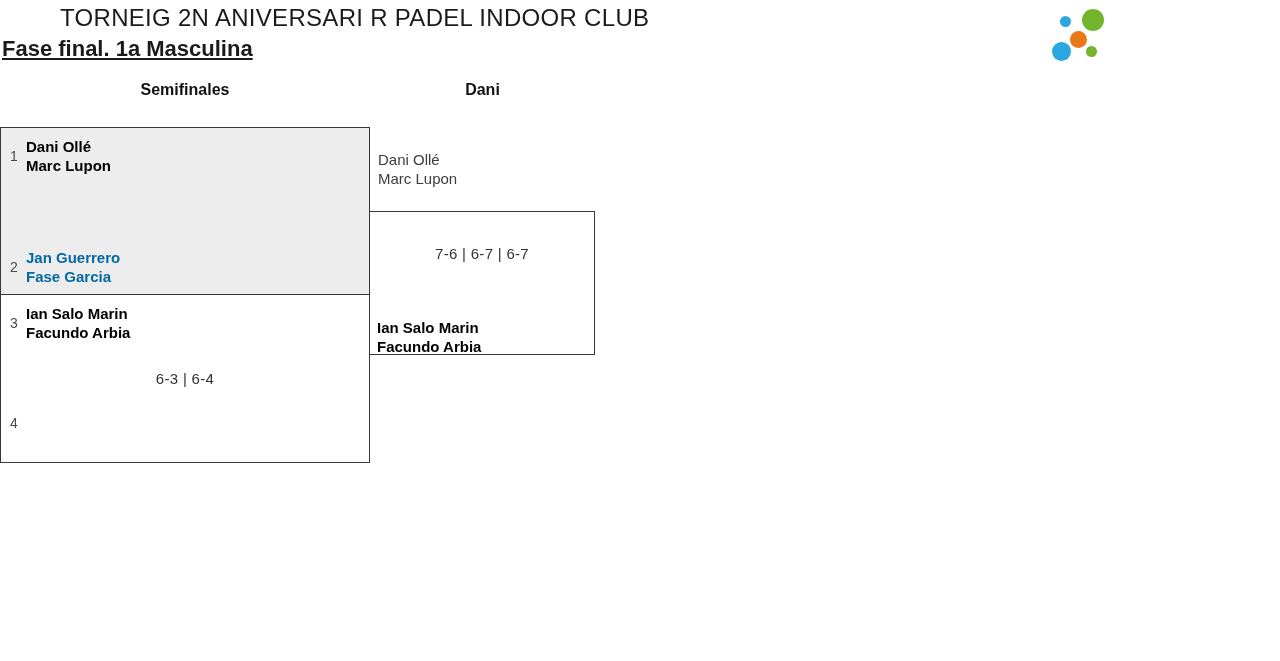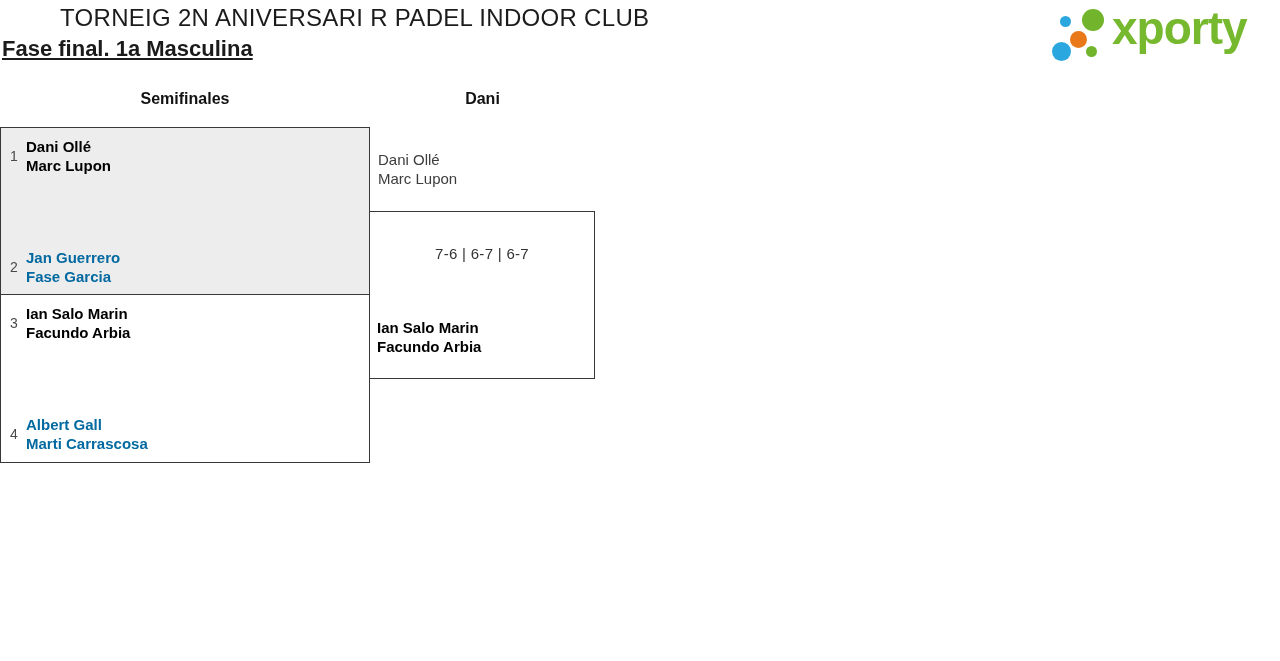--- a/index.html
+++ b/index.html
@@ -28,33 +28,33 @@
   .dot-orange      { left:22px; top:27px; width:17px; height:17px; background:#e87818; }
   .dot-blue-big    { left:4px;  top:38px; width:19px; height:19px; background:#2aa7df; }
   .dot-green-small { left:38px; top:42px; width:11px; height:11px; background:#72b52c; }
   .logo-wordmark {
     position:absolute; left:64px; top:-3px;
     font-size:46px; font-weight:700; letter-spacing:-1px; color:#76b82e;
   }
 
   
   .round-label {
-    position:absolute; top:90px; font-size:16px; font-weight:700; color:#111;
+    position:absolute; top:81px; font-size:16px; font-weight:700; color:#111;
     text-align:center;
   }
   .round-label.semis { left:0; width:370px; }
   .round-label.final { left:370px; width:225px; }
 
   
   .match {
     position:absolute; border:1px solid #383838; background:#ffffff;
   }
   .match.sf1   { left:0;     top:127px; width:370px; height:168px; background:#ededed; }
   .match.sf2   { left:0;     top:294px; width:370px; height:169px; }
-  .match.final { left:369px; top:211px; width:226px; height:168px; }
+  .match.final { left:369px; top:211px; width:226px; height:144px; }
 
   .team-row {
     position:absolute; display:flex; align-items:center; gap:5px;
   }
   .team-row.top    { left:6px; top:9px; }
   .team-row.bottom { left:6px; top:120px; }
   .match.final .score      { top:33px; }
   .match.final .team-row.bottom { left:7px; top:106px; }
 
   .seed {
@@ -82,21 +82,20 @@
 
 <div class="page-title">TORNEIG 2N ANIVERSARI R PADEL INDOOR CLUB</div>
 <div class="page-subtitle">Fase final. 1a Masculina</div>
 
 <div class="logo">
   <span class="dot dot-blue-small"></span>
   <span class="dot dot-green-big"></span>
   <span class="dot dot-orange"></span>
   <span class="dot dot-blue-big"></span>
   <span class="dot dot-green-small"></span>
-  <span class="logo-wordmark">xporty</span>
 </div>
 
 <div class="round-label semis">Semifinales</div>
 <div class="round-label final">Dani</div>
 
 <div class="match sf1">
   <div class="team-row top">
     <span class="seed">1</span>
     <div class="team winner">
       <div class="line">Dani Ollé</div>
@@ -113,26 +112,23 @@
 </div>
 
 <div class="match sf2">
   <div class="team-row top">
     <span class="seed">3</span>
     <div class="team winner">
       <div class="line">Ian Salo Marin</div>
       <div class="line">Facundo Arbia</div>
     </div>
   </div>
+  <div class="score">6-3 | 6-4</div>
   <div class="team-row bottom">
     <span class="seed">4</span>
-    <div class="team loser">
-      <div class="line">Albert Gall</div>
-      <div class="line">Marti Carrascosa</div>
-    </div>
   </div>
 </div>
 
 <div class="final-team-top">
   <div class="line">Dani Ollé</div>
   <div class="line">Marc Lupon</div>
 </div>
 
 <div class="match final">
   <div class="score">7-6 | 6-7 | 6-7</div>

